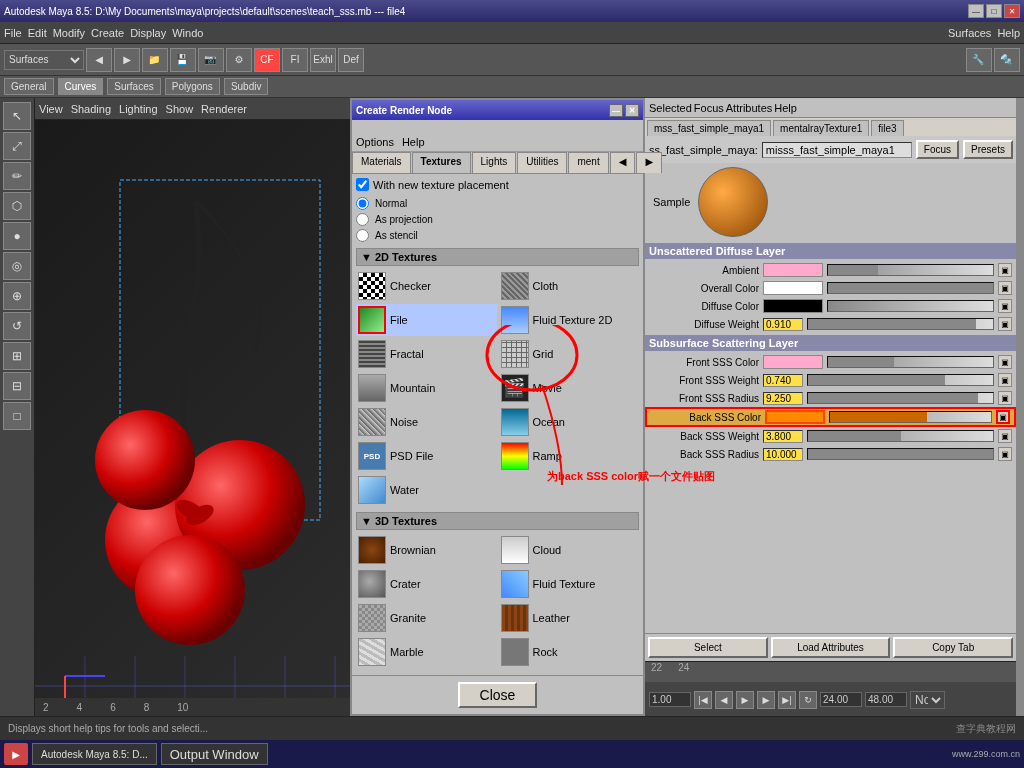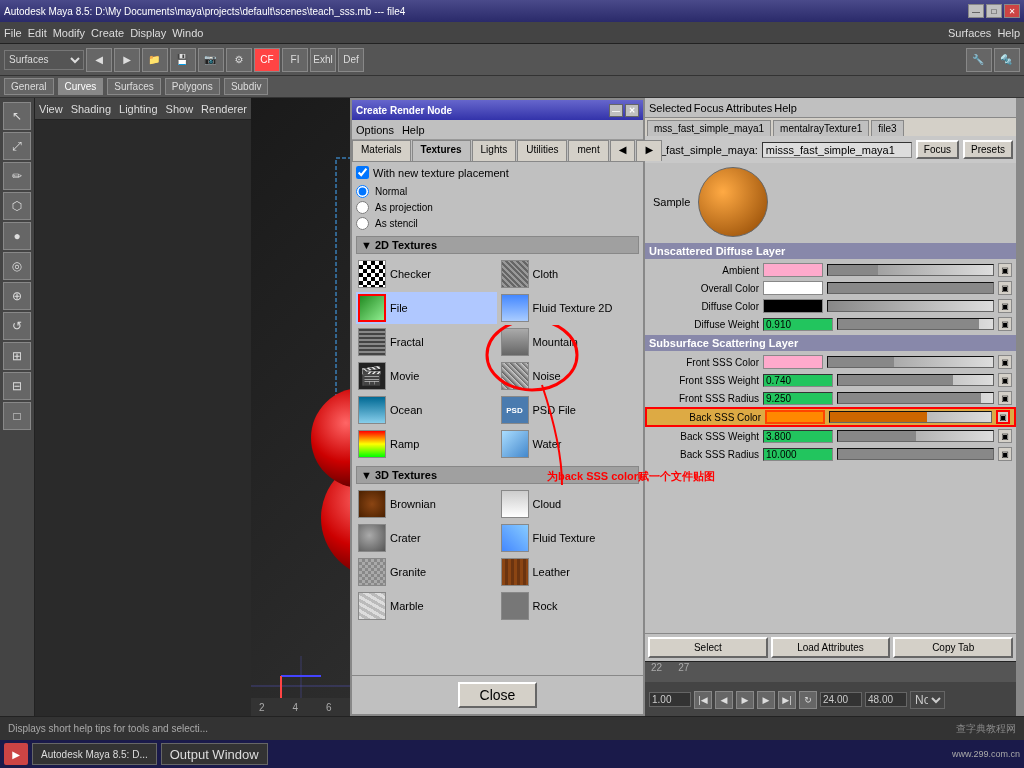--- a/index.html
+++ b/index.html
@@ -42,21 +42,21 @@
       background: #666;
       border: 1px solid #888;
       display: flex; align-items: center; justify-content: center;
       font-size: 12px; color: #ddd; cursor: pointer;
     }
 
     
     .viewport-section {
       width: 315px;
       display: flex;
-      flex-direction: row;
+      flex-direction: column;
       background: #2a2a2a;
     }
     .viewport-menubar {
       background: #444;
       height: 22px;
       display: flex;
       align-items: center;
       padding: 0 4px;
       gap: 8px;
       font-size: 11px;
@@ -110,20 +110,21 @@
     }
     .dialog-menubar {
       background: #c0c0c0;
       height: 20px;
       display: flex;
       align-items: center;
       padding: 0 4px;
       gap: 8px;
       font-size: 11px;
       border-bottom: 1px solid #999;
+      margin-top: 12px;
     }
     .dialog-tabs {
       display: flex;
       background: #c0c0c0;
       border-bottom: 1px solid #888;
       height: 22px;
     }
     .tab {
       padding: 3px 8px;
       font-size: 10px;
@@ -369,23 +370,23 @@
       height: 12px;
       background: linear-gradient(to right, #888, #ddd);
       border: 1px inset #666;
       position: relative;
     }
     .attr-slider-fill {
       height: 100%;
       background: #888;
     }
     .attr-value-input {
-      width: 70px;
+      width: 40px;
       border: 1px inset #888;
-      background: #22c55e;
+      background: #fde047;
       padding: 0 2px;
       font-size: 10px;
     }
     .attr-small-btn {
       width: 14px; height: 14px;
       background: #d4d0c8;
       border: 1px solid #888;
       display: flex; align-items: center; justify-content: center;
       font-size: 8px; cursor: pointer;
     }
@@ -672,20 +673,24 @@
           </div>
           <div class="texture-item">
             <div class="texture-thumb thumb-fluid"></div>
             <span>Fluid Texture 2D</span>
           </div>
           <div class="texture-item">
             <div class="texture-thumb thumb-fractal"></div>
             <span>Fractal</span>
           </div>
           <div class="texture-item">
+            <div class="texture-thumb thumb-grid"></div>
+            <span>Grid</span>
+          </div>
+          <div class="texture-item">
             <div class="texture-thumb thumb-mountain"></div>
             <span>Mountain</span>
           </div>
           <div class="texture-item">
             <div class="texture-thumb thumb-movie" style="display:flex; align-items:center; justify-content:center; color:gray; font-size:18px;">🎬</div>
             <span>Movie</span>
           </div>
           <div class="texture-item">
             <div class="texture-thumb thumb-noise"></div>
             <span>Noise</span>
@@ -869,21 +874,21 @@
 
       <div class="attr-bottom-bar">
         <button class="attr-bottom-btn">Select</button>
         <button class="attr-bottom-btn">Load Attributes</button>
         <button class="attr-bottom-btn">Copy Tab</button>
       </div>
 
       <div style="background:#444; height:55px; border-top:1px solid #222;">
         <div style="height:20px; background:#555; display:flex; align-items:flex-start; padding:0 6px; gap:16px; color:#aaa; font-size:10px;">
           <span>22</span>
-          <span>27</span>
+          <span>24</span>
         </div>
         <div style="height:35px; background:#444; display:flex; align-items:center; padding:0 4px; gap:3px;">
           <input type="text" value="1.00" style="width: 42px; background: rgb(51, 51, 51); border: 1px solid rgb(102, 102, 102); color: rgb(204, 204, 204); padding: 1px 2px; font-size: 10px;">
           <div class="pb-btn">|◀</div>
           <div class="pb-btn">◀</div>
           <div class="pb-btn">▶</div>
           <div class="pb-btn">▶</div>
           <div class="pb-btn">▶|</div>
           <div class="pb-btn">↻</div>
           <input type="text" value="24.00" style="width: 42px; background: rgb(51, 51, 51); border: 1px solid rgb(102, 102, 102); color: rgb(204, 204, 204); padding: 1px 2px; font-size: 10px;">

